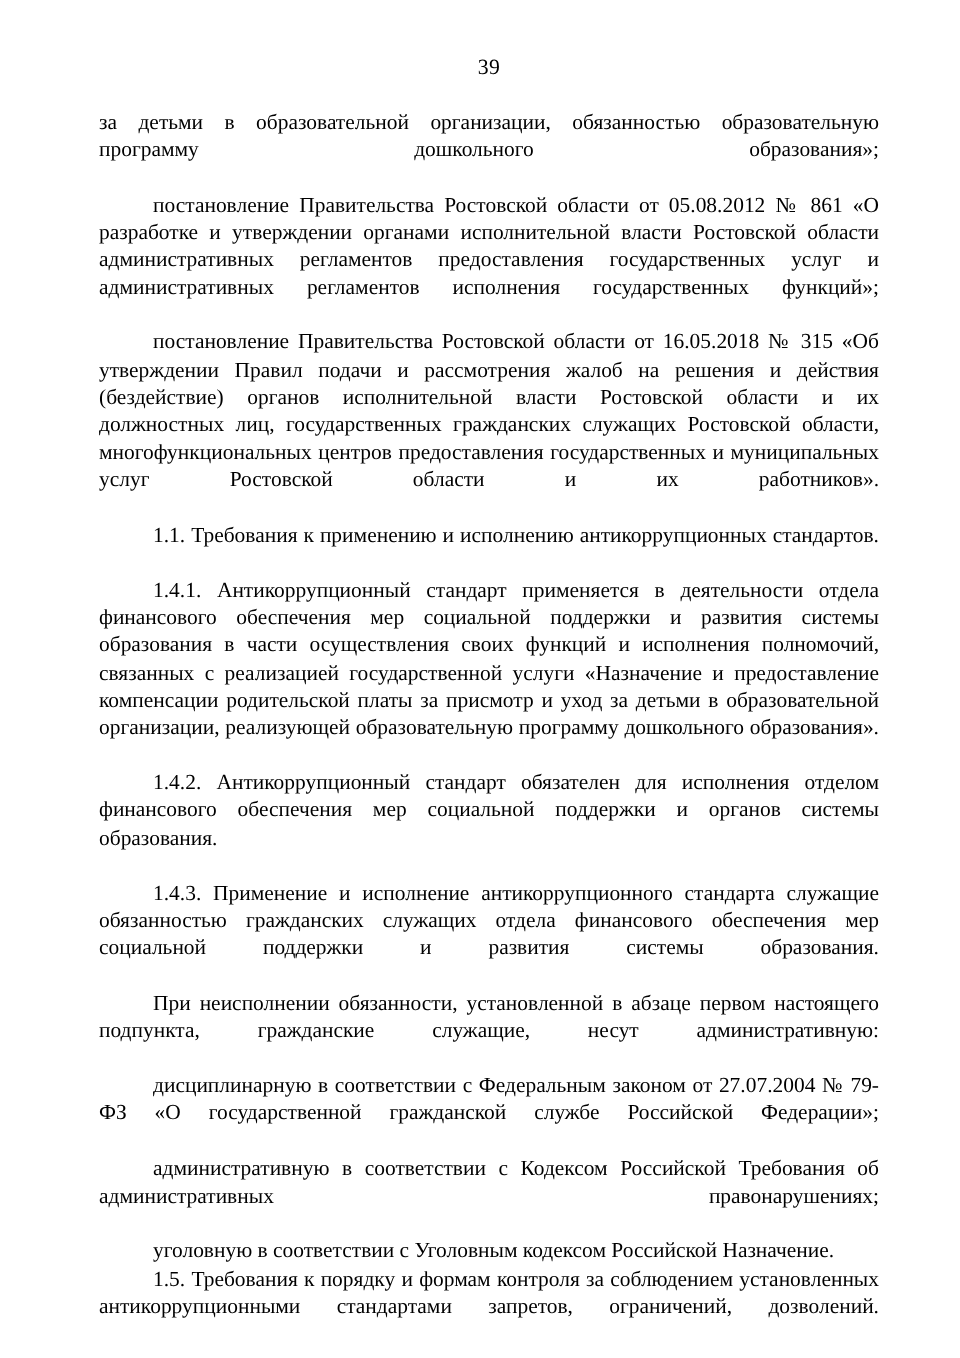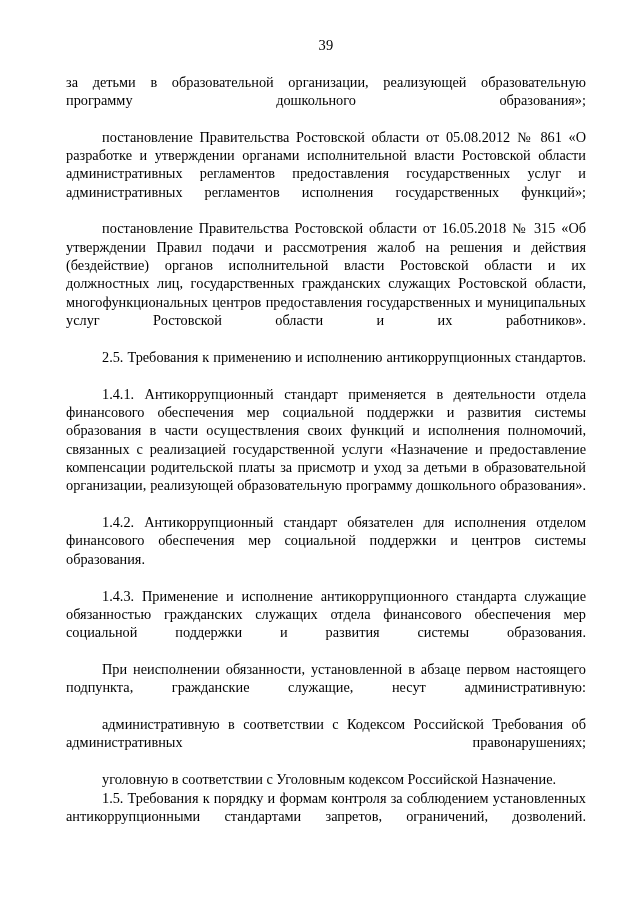--- a/index.html
+++ b/index.html
@@ -54,26 +54,27 @@
   .para.nostretch::after {
     content: none;
   }
 </style>
 </head>
 <body>
 
 <div class="page">
   <div class="page-number">39</div>
   <div class="body-text">
-    <p class="para noindent">за детьми в образовательной организации, реализующей образовательную программу дошкольного образования»;</p>
+    <p class="para noindent">за детьми в образовательной организации, обязанностью образовательную программу дошкольного образования»;</p>
     <p class="para indent">постановление Правительства Ростовской области от 05.08.2012 № 861 «О разработке и утверждении органами исполнительной власти Ростовской области административных регламентов предоставления государственных услуг и административных регламентов исполнения государственных функций»;</p>
     <p class="para indent">постановление Правительства Ростовской области от 16.05.2018 № 315 «Об утверждении Правил подачи и рассмотрения жалоб на решения и действия (бездействие) органов исполнительной власти Ростовской области и их должностных лиц, государственных гражданских служащих Ростовской области, многофункциональных центров предоставления государственных и муниципальных услуг Ростовской области и их работников».</p>
-    <p class="para indent">2.5. Требования к применению и исполнению антикоррупционных стандартов.</p>
+    <p class="para indent">1.1. Требования к применению и исполнению антикоррупционных стандартов.</p>
     <p class="para indent">1.4.1. Антикоррупционный стандарт применяется в деятельности отдела финансового обеспечения мер социальной поддержки и развития системы образования  в части осуществления своих функций и исполнения полномочий, связанных с реализацией государственной услуги «Назначение и предоставление компенсации родительской платы за присмотр и уход за детьми в образовательной организации, реализующей образовательную программу дошкольного образования».</p>
-    <p class="para indent">1.4.2. Антикоррупционный стандарт обязателен для исполнения отделом финансового обеспечения мер социальной поддержки и центров системы образования.</p>
+    <p class="para indent">1.4.2. Антикоррупционный стандарт обязателен для исполнения отделом финансового обеспечения мер социальной поддержки и органов системы образования.</p>
     <p class="para indent">1.4.3. Применение и исполнение антикоррупционного стандарта служащие обязанностью гражданских служащих отдела финансового обеспечения мер социальной поддержки и развития системы образования.</p>
     <p class="para indent">При неисполнении обязанности, установленной в абзаце первом настоящего подпункта, гражданские служащие, несут административную:</p>
+    <p class="para indent">дисциплинарную в соответствии с Федеральным законом от 27.07.2004 № 79-ФЗ «О государственной гражданской службе Российской Федерации»;</p>
     <p class="para indent">административную в соответствии с Кодексом Российской Требования об административных правонарушениях;</p>
     <p class="para indent nostretch">уголовную в соответствии с Уголовным кодексом Российской Назначение.</p>
     <p class="para indent">1.5. Требования к порядку и формам контроля за соблюдением установленных антикоррупционными стандартами запретов, ограничений, дозволений.</p>
 
   </div>
 </div>
 
 </body></html>

